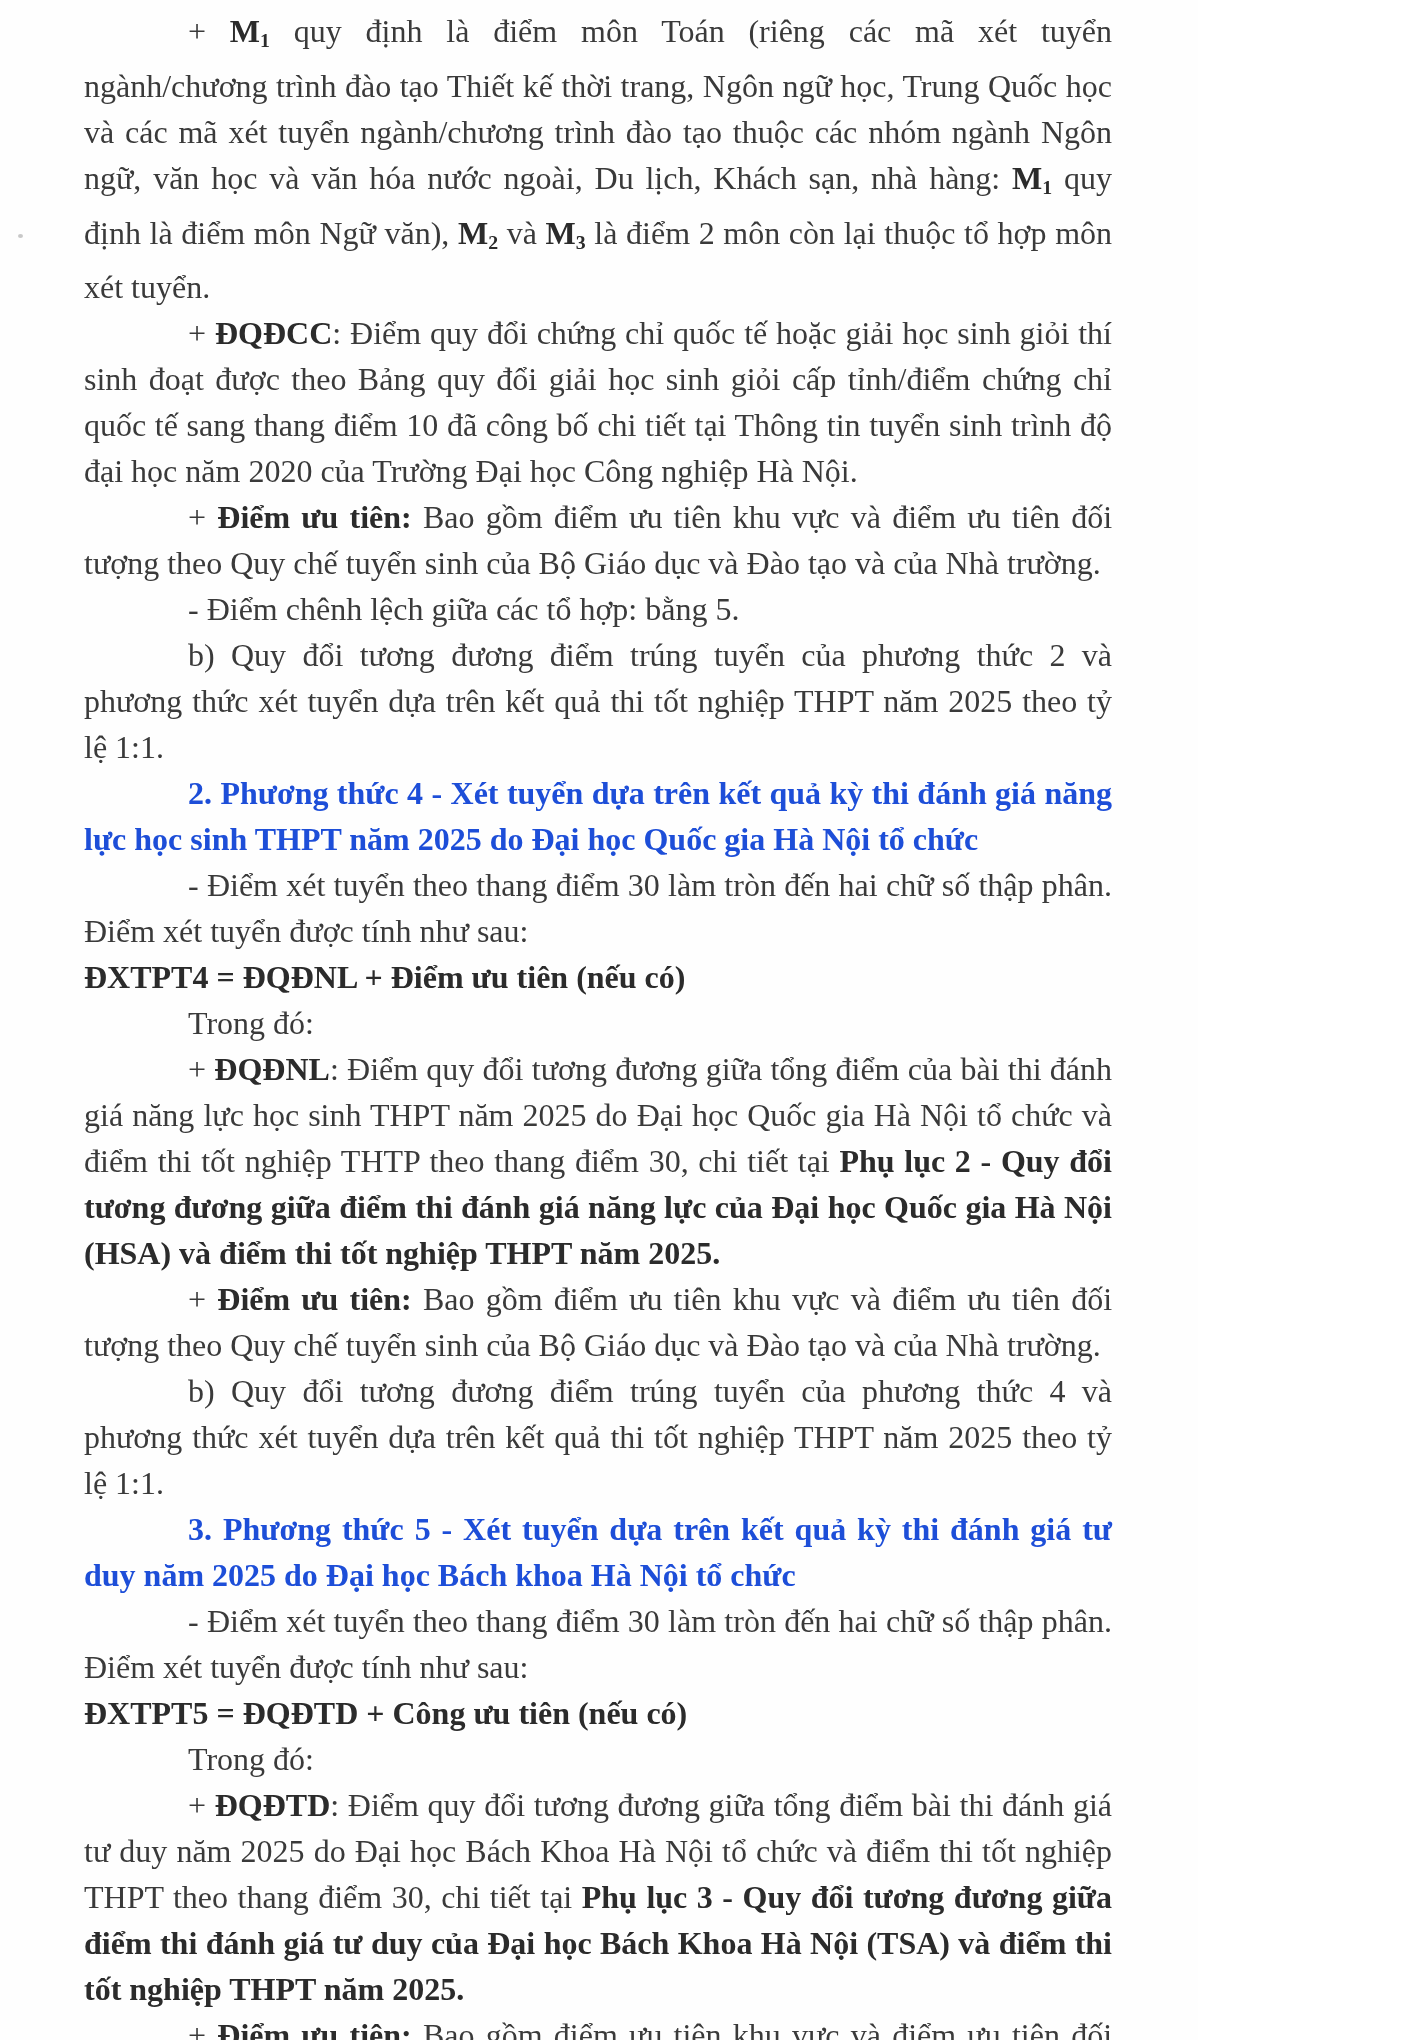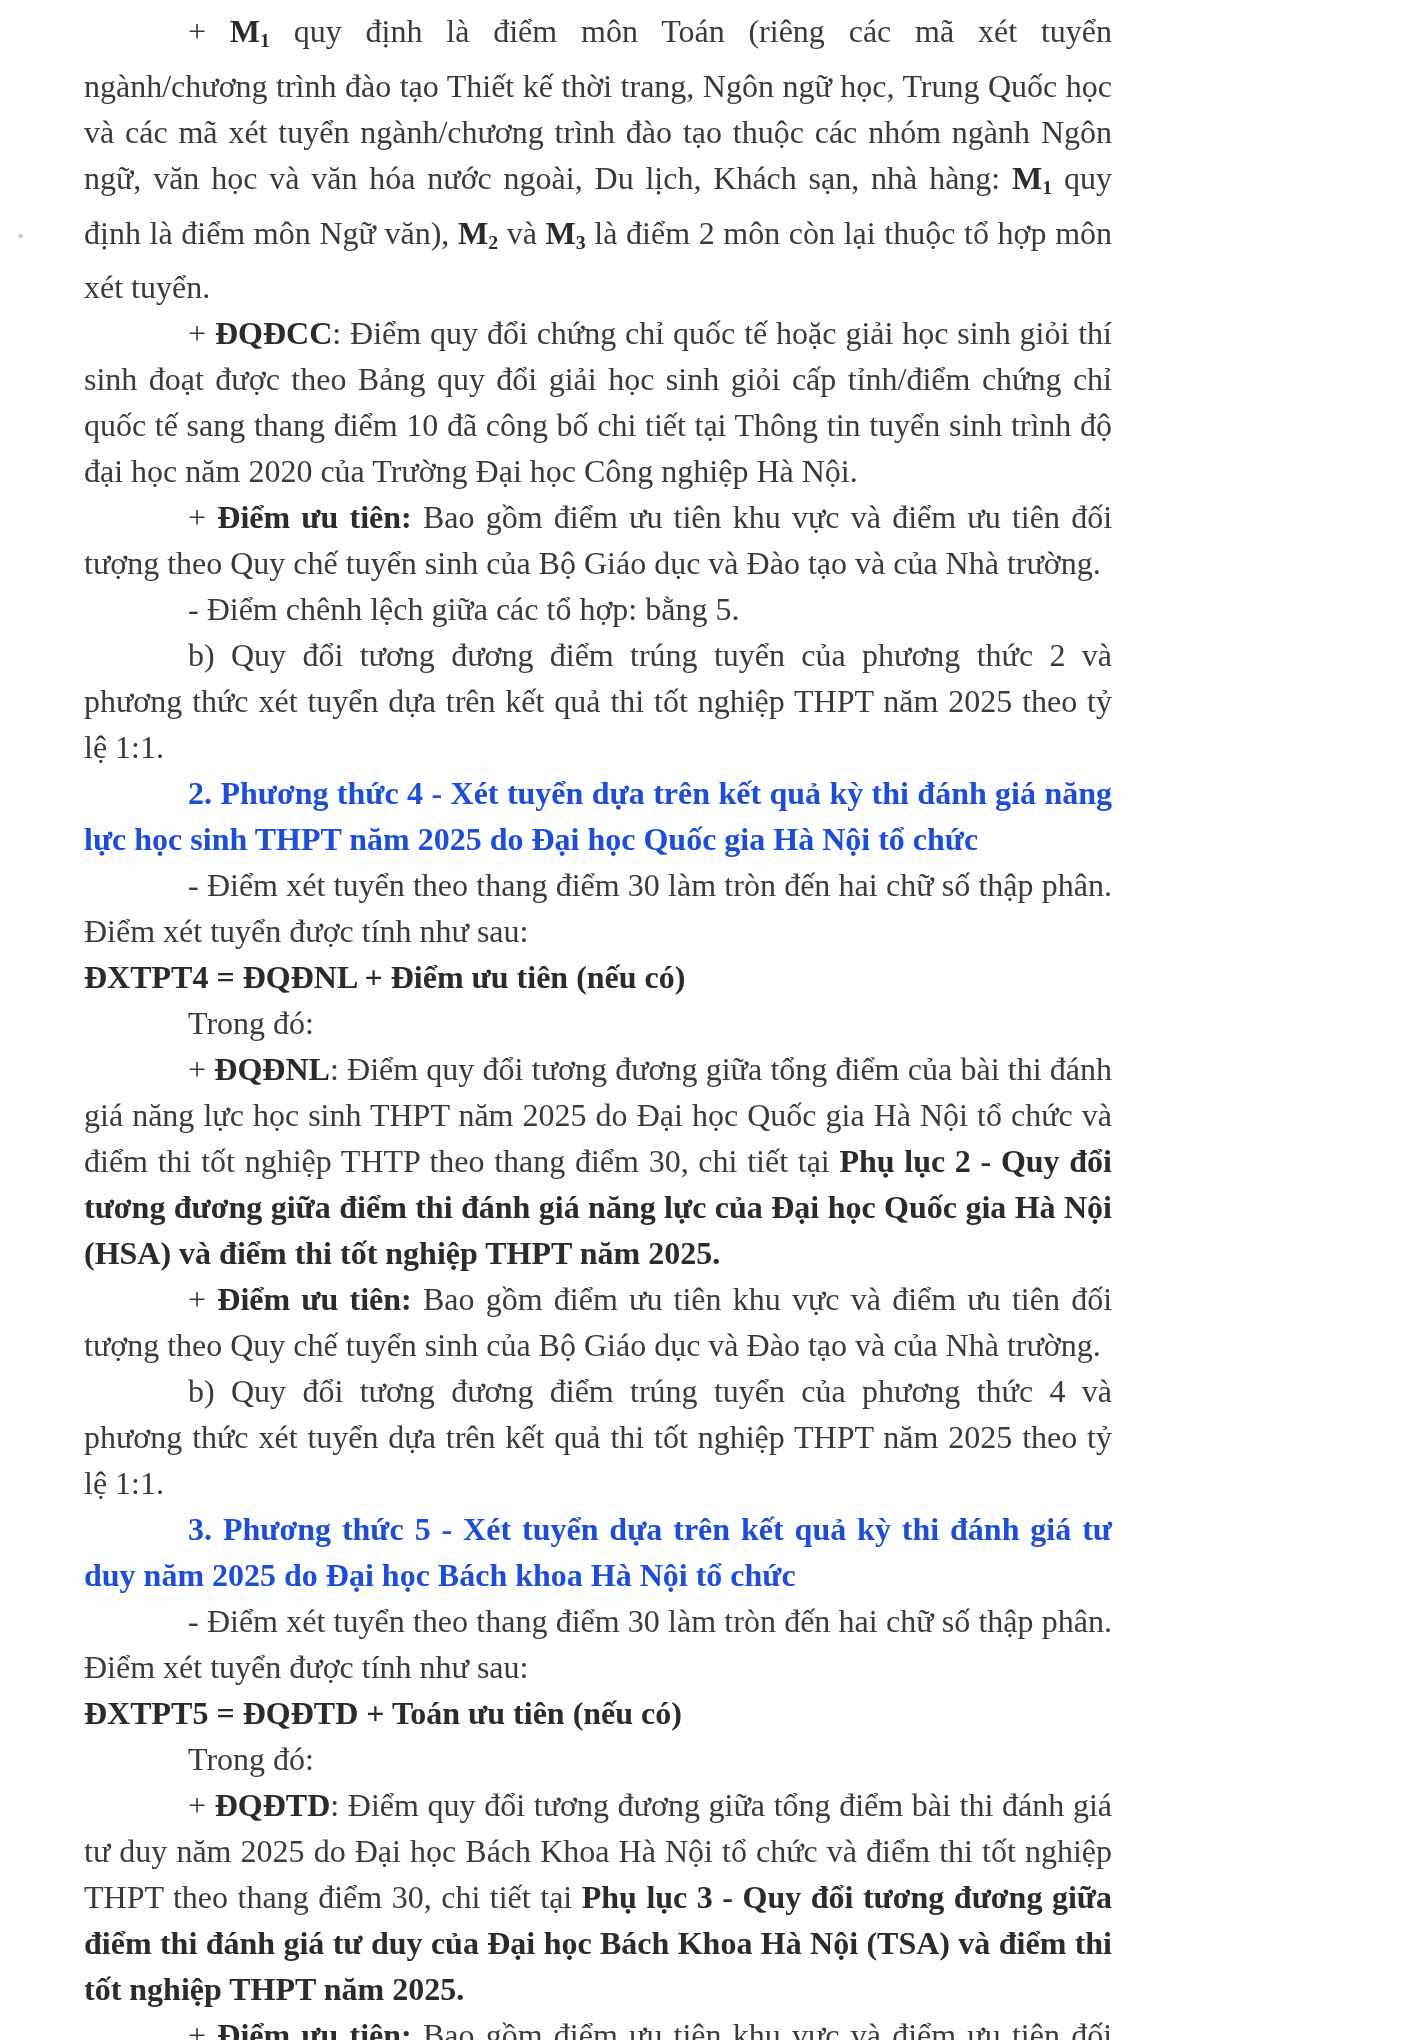--- a/index.html
+++ b/index.html
@@ -67,18 +67,18 @@
       <p class="para body"><span>b) Quy đổi tương đương điểm trúng tuyển của phương thức 2 và phương thức xét tuyển dựa trên kết quả thi tốt nghiệp THPT năm 2025 theo tỷ lệ 1:1.</span></p>
       <p class="para heading"><span>2. Phương thức 4 - Xét tuyển dựa trên kết quả kỳ thi đánh giá năng lực học sinh THPT năm 2025 do Đại học Quốc gia Hà Nội tổ chức</span></p>
       <p class="para body"><span>- Điểm xét tuyển theo thang điểm 30 làm tròn đến hai chữ số thập phân. Điểm xét tuyển được tính như sau:</span></p>
       <p class="para formula"><span class="b">ĐXTPT4 = ĐQĐNL + Điểm ưu tiên (nếu có)</span></p>
       <p class="para body"><span>Trong đó:</span></p>
       <p class="para body"><span>+ </span><span class="b">ĐQĐNL</span><span>: Điểm quy đổi tương đương giữa tổng điểm của bài thi đánh giá năng lực học sinh THPT năm 2025 do Đại học Quốc gia Hà Nội tổ chức và điểm thi tốt nghiệp THTP theo thang điểm 30, chi tiết tại </span><span class="b">Phụ lục 2 - Quy đổi tương đương giữa điểm thi đánh giá năng lực của Đại học Quốc gia Hà Nội (HSA) và điểm thi tốt nghiệp THPT năm 2025.</span></p>
       <p class="para body"><span>+ </span><span class="b">Điểm ưu tiên:</span><span> Bao gồm điểm ưu tiên khu vực và điểm ưu tiên đối tượng theo Quy chế tuyển sinh của Bộ Giáo dục và Đào tạo và của Nhà trường.</span></p>
       <p class="para body"><span>b) Quy đổi tương đương điểm trúng tuyển của phương thức 4 và phương thức xét tuyển dựa trên kết quả thi tốt nghiệp THPT năm 2025 theo tỷ lệ 1:1.</span></p>
       <p class="para heading"><span>3. Phương thức 5 - Xét tuyển dựa trên kết quả kỳ thi đánh giá tư duy năm 2025 do Đại học Bách khoa Hà Nội tổ chức</span></p>
       <p class="para body"><span>- Điểm xét tuyển theo thang điểm 30 làm tròn đến hai chữ số thập phân. Điểm xét tuyển được tính như sau:</span></p>
-      <p class="para formula"><span class="b">ĐXTPT5 = ĐQĐTD + Toán ưu tiên (nếu có)</span></p>
+      <p class="para formula"><span class="b">ĐXTPT5 = ĐQĐTD + Công ưu tiên (nếu có)</span></p>
       <p class="para body"><span>Trong đó:</span></p>
       <p class="para body"><span>+ </span><span class="b">ĐQĐTD</span><span>: Điểm quy đổi tương đương giữa tổng điểm bài thi đánh giá tư duy năm 2025 do Đại học Bách Khoa Hà Nội tổ chức và điểm thi tốt nghiệp THPT theo thang điểm 30, chi tiết tại </span><span class="b">Phụ lục 3 - Quy đổi tương đương giữa điểm thi đánh giá tư duy của Đại học Bách Khoa Hà Nội (TSA) và điểm thi tốt nghiệp THPT năm 2025.</span></p>
       <p class="para body"><span>+ </span><span class="b">Điểm ưu tiên:</span><span> Bao gồm điểm ưu tiên khu vực và điểm ưu tiên đối tượng theo Quy chế tuyển sinh của Bộ Giáo dục và Đào tạo và của Nhà trường.</span></p>
     </div>
 </div>
 
 </body></html>

